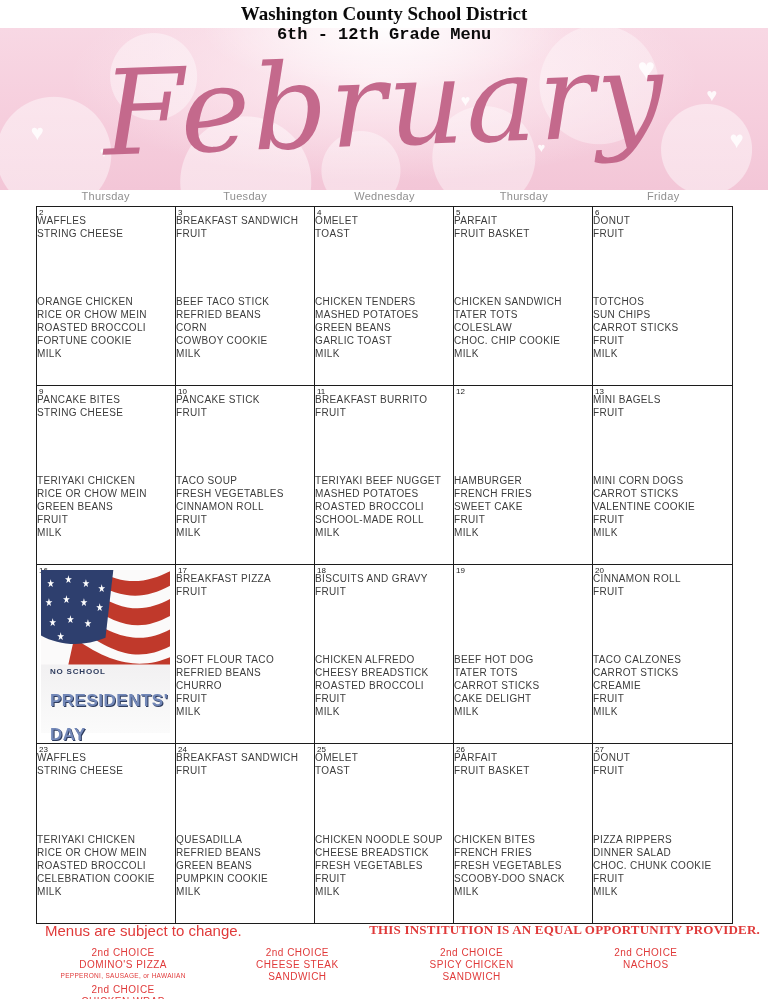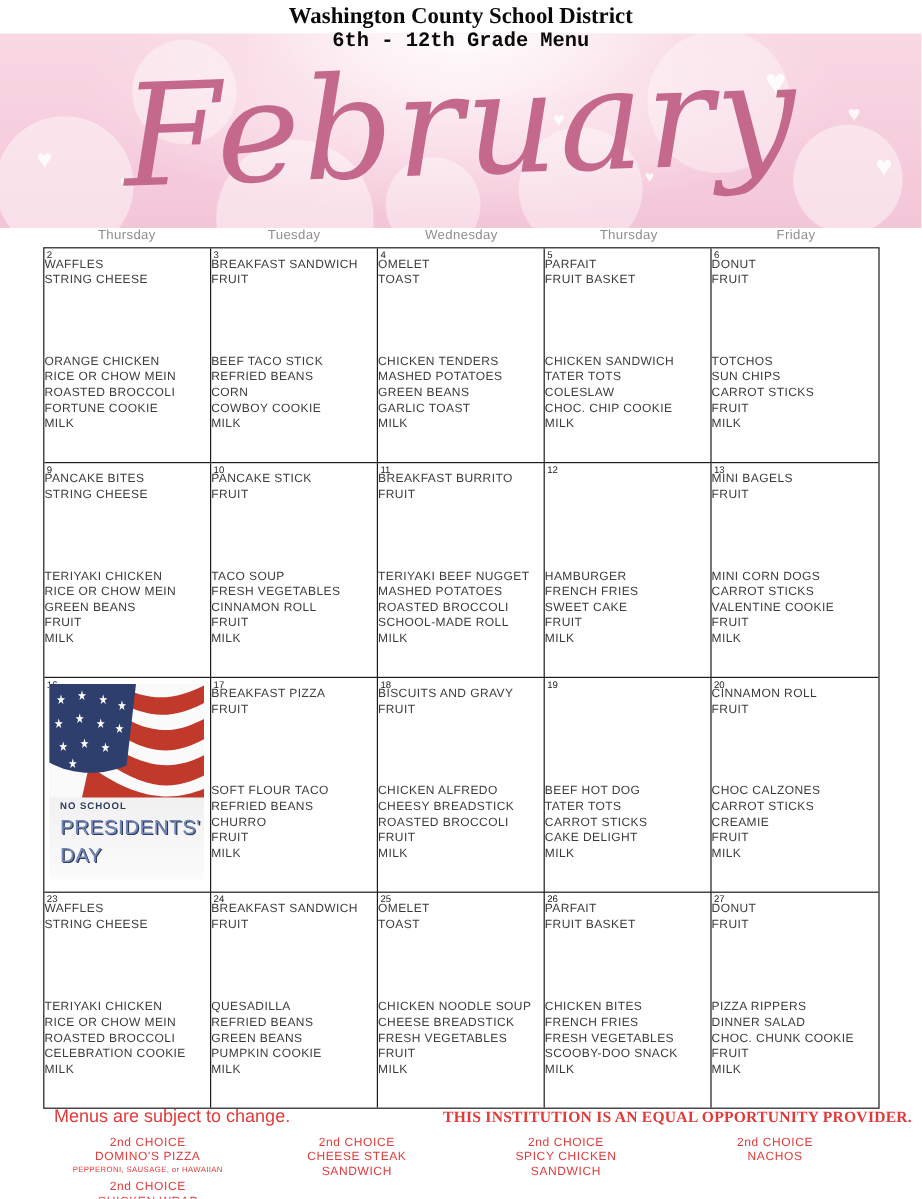--- a/index.html
+++ b/index.html
@@ -49,26 +49,26 @@
   .menu-breakfast { top:7px; }
   .menu-lunch { bottom:25px; }
   .menu-line { font-size:10px; line-height:13px; color:#3c3c3c; letter-spacing:.35px; white-space:nowrap; }
 
   
   .holiday-art { position:absolute; top:5px; left:4px; right:5px; bottom:10px;
     background:linear-gradient(180deg,#ececee 0%, #f2f1f2 60%, #fbfbfb 100%); }
   .holiday-art svg { display:block; width:100%; height:58%; }
   .holiday-text { padding:2px 0 0 9px; }
   .no-school-label { font-size:8px; font-weight:bold; color:#2e3c5e; letter-spacing:.8px; }
-  .pday-line { font-size:17px; line-height:19px; font-weight:normal; letter-spacing:.5px;
-    color:#7388b8; text-shadow:1px 1px 0 #2e3c5e; margin-top:4px; }
+  .pday-line { font-size:17px; line-height:19px; font-weight:bold; letter-spacing:.5px;
+    color:#7388b8; text-shadow:1px 1px 0 #2e3c5e; margin-top:15px; }
 
   
   .notes-row { position:absolute; top:922px; left:0; width:768px; display:flex;
-    justify-content:space-between; align-items:center; padding:0 8px 0 45px; }
+    justify-content:space-between; align-items:flex-start; padding:0 8px 0 45px; }
   .note-left { font-size:15px; color:var(--red,#e03a3a); }
   .note-right { font-family:"Liberation Serif", serif; font-size:13px; font-weight:bold;
     color:var(--red,#e03a3a); letter-spacing:.2px; }
   .choices-row { position:absolute; top:946px; left:36px; width:697px;
     display:grid; grid-template-columns:repeat(4,1fr); }
   .choice-col { text-align:center; color:var(--red,#ef4b4b); }
   .choice-label { font-size:10px; line-height:13px; letter-spacing:.5px; }
   .choice-line { font-size:10px; line-height:12px; letter-spacing:.5px; }
   .choice-detail { font-size:6.5px; line-height:9px; letter-spacing:.3px; }
 </style>
@@ -308,21 +308,21 @@
           <div class="menu-line">MILK</div>
         </div>
       </div>
       <div class="cell">
         <div class="date-num">20</div>
         <div class="menu-block menu-breakfast">
           <div class="menu-line">CINNAMON ROLL</div>
           <div class="menu-line">FRUIT</div>
         </div>
         <div class="menu-block menu-lunch">
-          <div class="menu-line">CHOC CALZONES</div>
+          <div class="menu-line">TACO CALZONES</div>
           <div class="menu-line">CARROT STICKS</div>
           <div class="menu-line">CREAMIE</div>
           <div class="menu-line">FRUIT</div>
           <div class="menu-line">MILK</div>
         </div>
       </div>
       <div class="cell">
         <div class="date-num">23</div>
         <div class="menu-block menu-breakfast">
           <div class="menu-line">WAFFLES</div>

